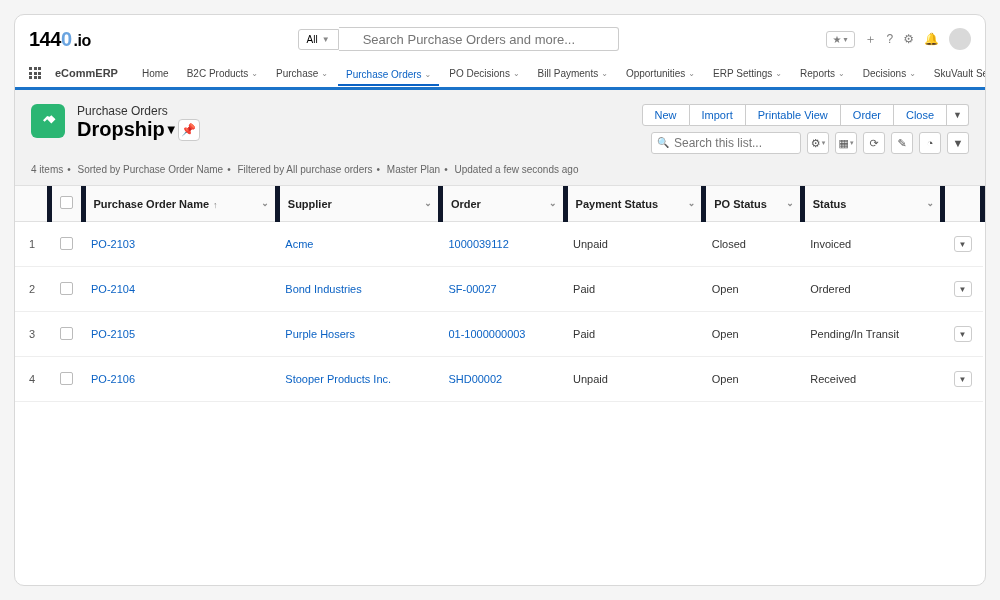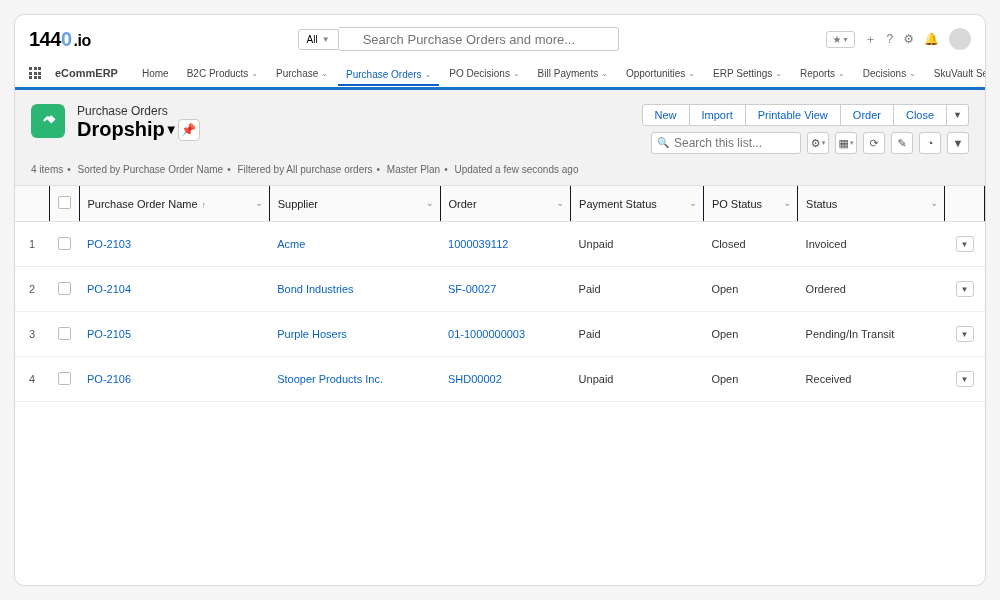--- a/index.html
+++ b/index.html
@@ -41,21 +41,21 @@
 .btn.last { border-radius: 0; }
 .btn-menu { border: 1px solid #ccc; border-left: none; background: #fff; padding: 4px 6px; font-size: 9px; color: #555; border-radius: 0 3px 3px 0; cursor: pointer; }
 .filter-row { display: flex; align-items: center; gap: 6px; }
 .list-search { border: 1px solid #ccc; border-radius: 3px; height: 22px; width: 150px; padding: 0 6px 0 22px; font-size: 12px; }
 .list-search-wrap { position: relative; }
 .list-search-wrap .mag { position: absolute; left: 6px; top: 5px; color: #888; font-size: 10px; }
 .icon-btn { border: 1px solid #ccc; background: #fff; width: 22px; height: 22px; border-radius: 3px; display: flex; align-items: center; justify-content: center; font-size: 11px; color: #555; cursor: pointer; }
 .meta-row { font-size: 10px; color: #666; margin-top: 10px; }
 .meta-row .sep { margin: 0 4px; }
 .table { width: 100%; border-collapse: collapse; font-size: 11px; }
-.table th { text-align: left; font-weight: 400; padding: 10px 8px; border-bottom: 1px solid #e0e0e0; background: #fafafa; position: relative; border-right: 1px solid #0f172a; color: #222; }
+.table th { text-align: left; font-weight: 700; padding: 10px 8px; border-bottom: 1px solid #e0e0e0; background: #fafafa; position: relative; border-right: 5px solid #0f172a; color: #222; }
 .table th .sort { color: #888; font-size: 9px; margin-left: 4px; }
 .table th .col-chev { position: absolute; right: 6px; top: 12px; font-size: 9px; color: #888; }
 .table td { padding: 14px 8px; border-bottom: 1px solid #eee; color: #333; }
 .table td.link { color: #0b62c4; cursor: pointer; }
 .table td.idx { text-align: center; width: 34px; color: #555; }
 .checkbox { width: 13px; height: 13px; border: 1px solid #bbb; border-radius: 2px; display: inline-block; background: #fff; cursor: pointer; }
 .row-action { display: flex; justify-content: center; }
 .row-action .drop { border: 1px solid #ccc; border-radius: 3px; width: 18px; height: 16px; display: flex; align-items: center; justify-content: center; font-size: 8px; color: #555; cursor: pointer; background: #fff; }
 th.chk-col, td.chk-col { width: 26px; text-align: center; }
 th.idx-col { width: 34px; }

